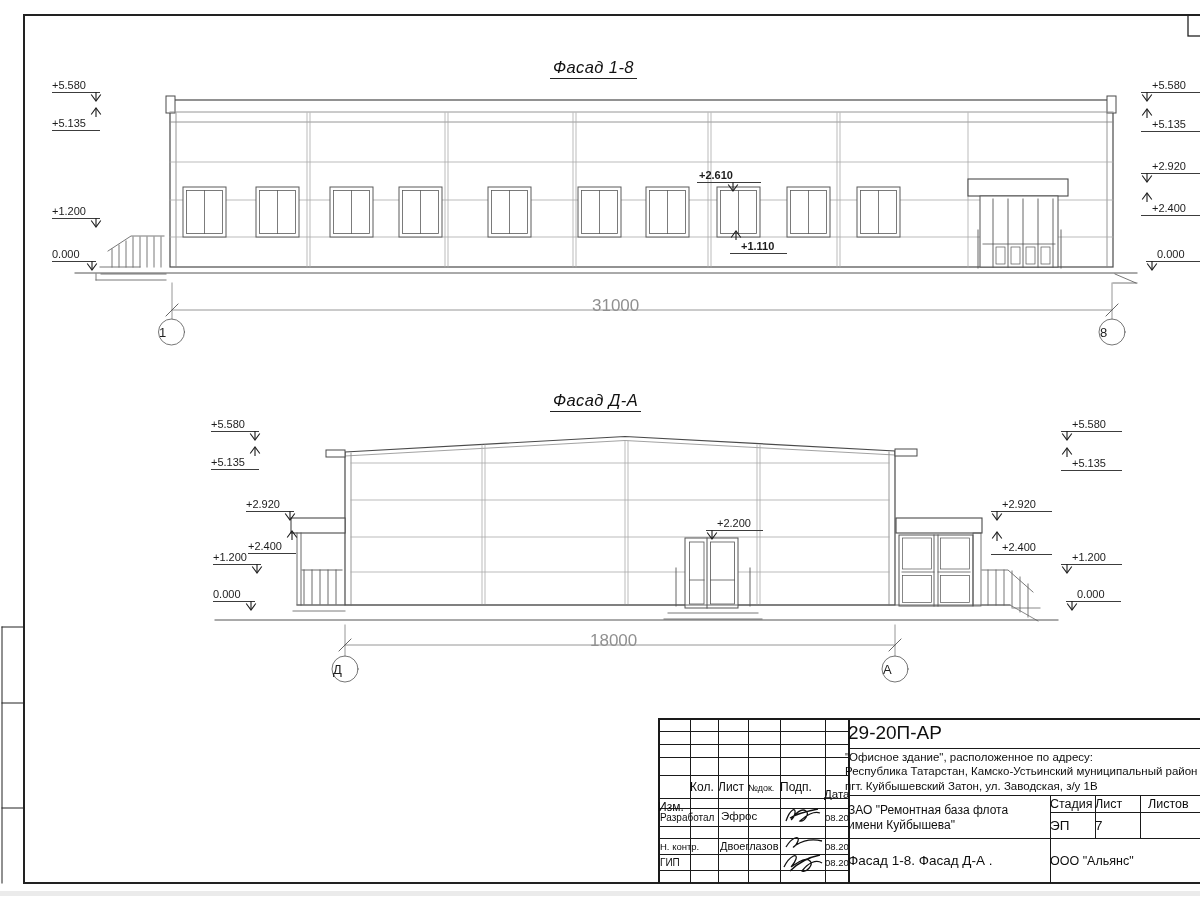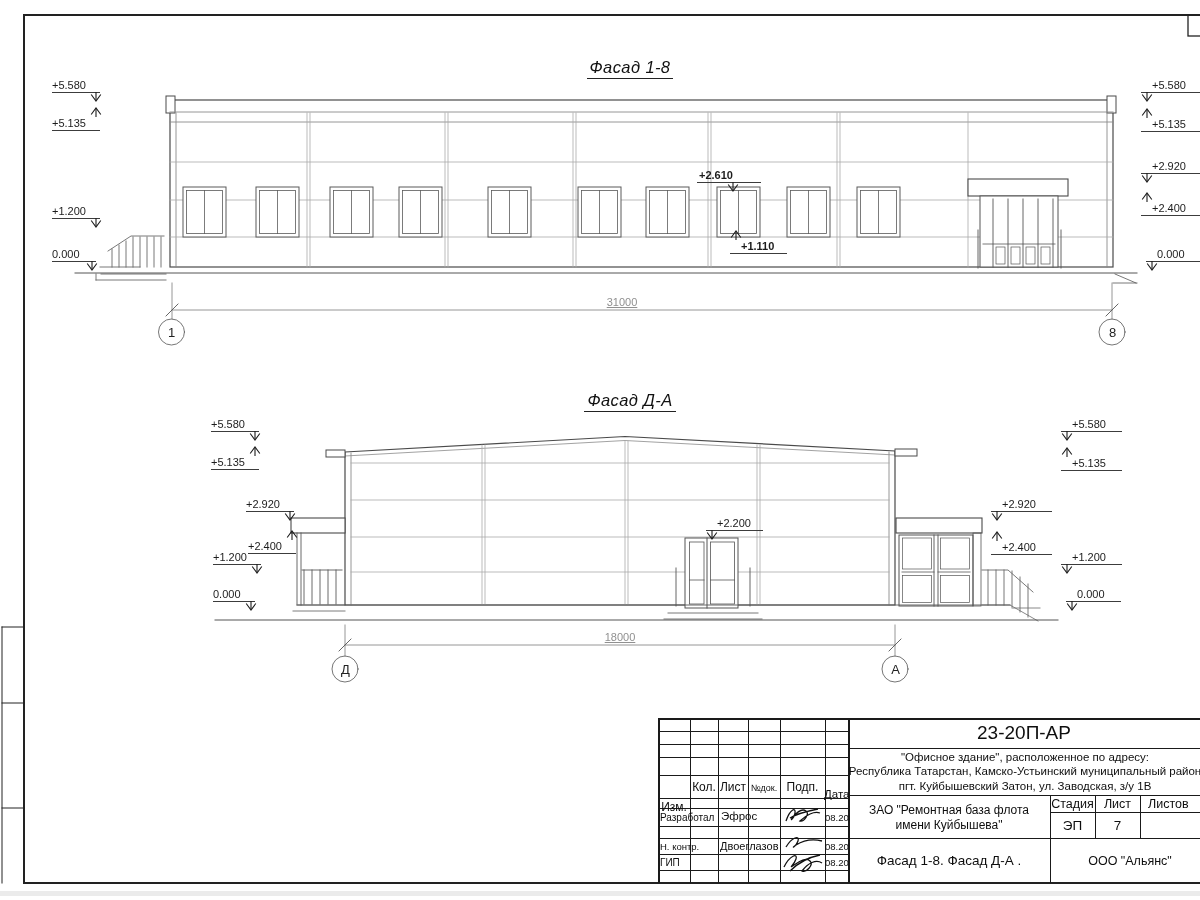--- a/index.html
+++ b/index.html
@@ -1,24 +1,24 @@
 <!DOCTYPE html>
 <html><head>
 <meta charset="utf-8">
 <style>
   html,body{margin:0;padding:0;background:#fff;}
   body{width:1200px;height:900px;position:relative;overflow:hidden;
        font-family:"Liberation Sans",sans-serif;color:#1c1c1c;}
   #stage{position:absolute;inset:0;}
   svg.draw{position:absolute;left:0;top:0;}
   .t{position:absolute;white-space:nowrap;}
-  .ctr{text-align:center;}
+  .ctr{}
   .fac-title{font-style:italic;font-size:16.5px;color:#111;letter-spacing:.4px;}
   .fac-title span{border-bottom:1.2px solid #222;padding:0 3px 2px;}
-  .dim{font-size:11px;color:#909090;text-decoration:underline;}
+  .dim{font-size:17px;color:#909090;}
   .axis{font-size:13px;color:#222;}
   .elev{position:absolute;font-size:11px;line-height:12px;height:13px;
         border-bottom:1px solid #3c3c3c;color:#1c1c1c;white-space:nowrap;}
   .elev svg{position:absolute;width:12px;height:12px;stroke:#1c1c1c;stroke-width:1.1;fill:none;}
   .ar-r svg{right:-2px;top:13px;}
   .au-r svg{right:-2px;top:-12px;}
   .ar-l svg{left:0;top:13px;}
   .au-l svg{left:0;top:-12px;}
   .ar-l,.au-l{padding-left:11px;}
   .elev.mid{padding-left:2px;font-weight:bold;}
@@ -342,21 +342,21 @@
   <div class="tb" style="left:720px;top:900px;font-size:11px;margin-left:37px;">Коротаев</div>
   <div class="tb ctr" style="left:825px;top:857px;width:23px;font-size:9.5px;">08.20</div>
 
   <svg class="draw" style="left:782px;top:803px;" width="42" height="24" viewBox="0 0 42 24" fill="none" stroke="#111" stroke-width="1.3">
     <path d="M4 18 C8 6 14 4 13 10 C12 16 7 19 11 14 C16 8 20 5 24 8 C28 11 22 19 18 18 C24 12 32 8 38 10 M8 15 C16 10 26 8 36 6"></path>
   </svg>
   <svg class="draw" style="left:780px;top:833px;" width="46" height="42" viewBox="0 0 46 42" fill="none" stroke="#111" stroke-width="1.3">
     <path d="M6 14 C12 4 20 2 18 8 C16 14 10 16 16 12 C24 7 34 6 42 8 M4 34 C10 22 18 20 16 26 C14 32 8 36 14 32 C20 28 26 24 30 28 C34 32 26 40 22 38 C28 30 36 26 42 30 M10 38 C18 30 30 24 40 22"></path>
   </svg>
 
-  <div class="tb ctr" style="left:848px;top:722px;width:352px;font-size:19px;">23-20П-АР</div>
+  <div class="tb ctr" style="left:848px;top:722px;width:352px;font-size:19px;">29-20П-АР</div>
   <div class="tb ctr" style="left:845px;top:751px;width:360px;font-size:11.5px;">"Офисное здание", расположенное по адресу:</div>
   <div class="tb ctr" style="left:845px;top:765px;width:360px;font-size:11.5px;">Республика Татарстан, Камско-Устьинский муниципальный район</div>
   <div class="tb ctr" style="left:845px;top:780px;width:360px;font-size:11.5px;">пгт. Куйбышевский Затон, ул. Заводская, з/у 1В</div>
   <div class="tb ctr" style="left:848px;top:803px;width:202px;font-size:12px;">ЗАО "Ремонтная база флота</div>
   <div class="tb ctr" style="left:848px;top:818px;width:202px;font-size:12px;">имени Куйбышева"</div>
   <div class="tb ctr" style="left:1050px;top:797px;width:45px;font-size:12.5px;">Стадия</div>
   <div class="tb ctr" style="left:1095px;top:797px;width:45px;font-size:12.5px;">Лист</div>
   <div class="tb" style="left:1148px;top:797px;font-size:12.5px;">Листов</div>
   <div class="tb ctr" style="left:1050px;top:818px;width:45px;font-size:13.5px;">ЭП</div>
   <div class="tb ctr" style="left:1095px;top:818px;width:45px;font-size:13.5px;">7</div>

